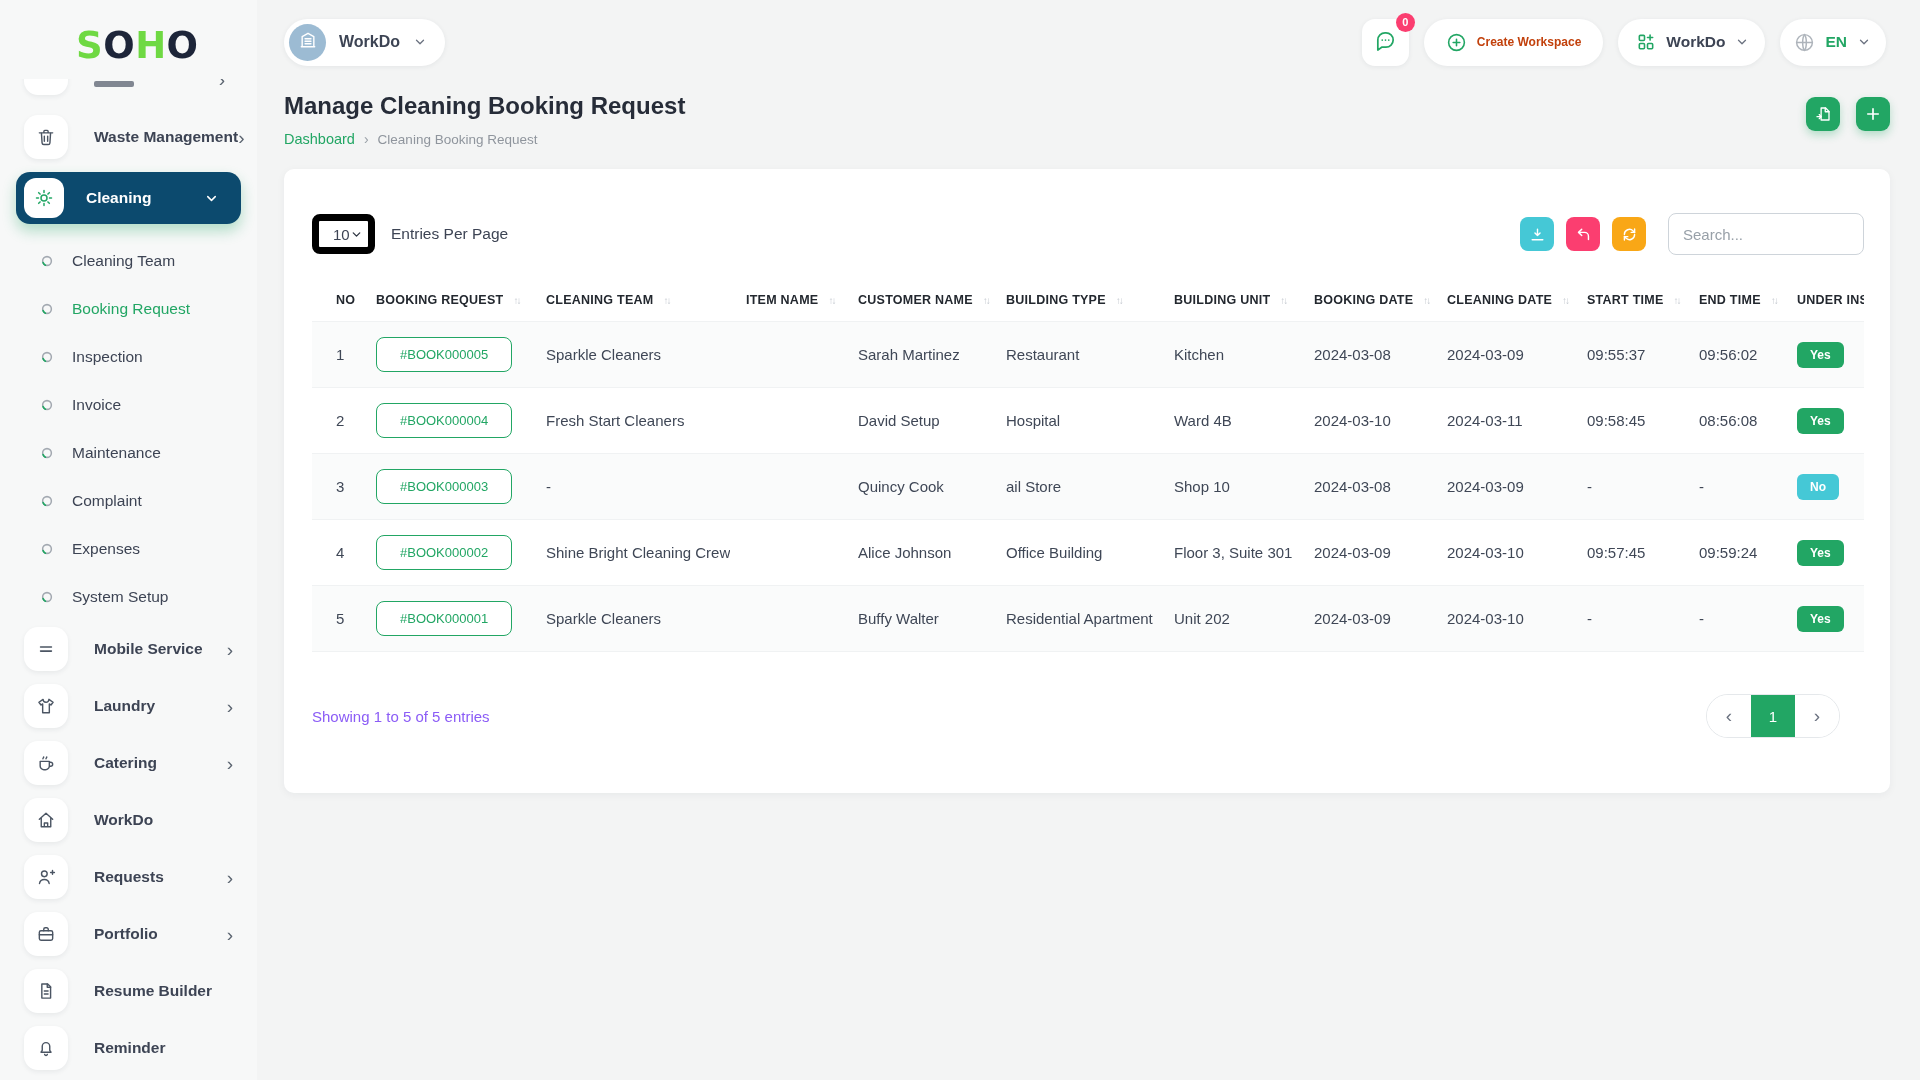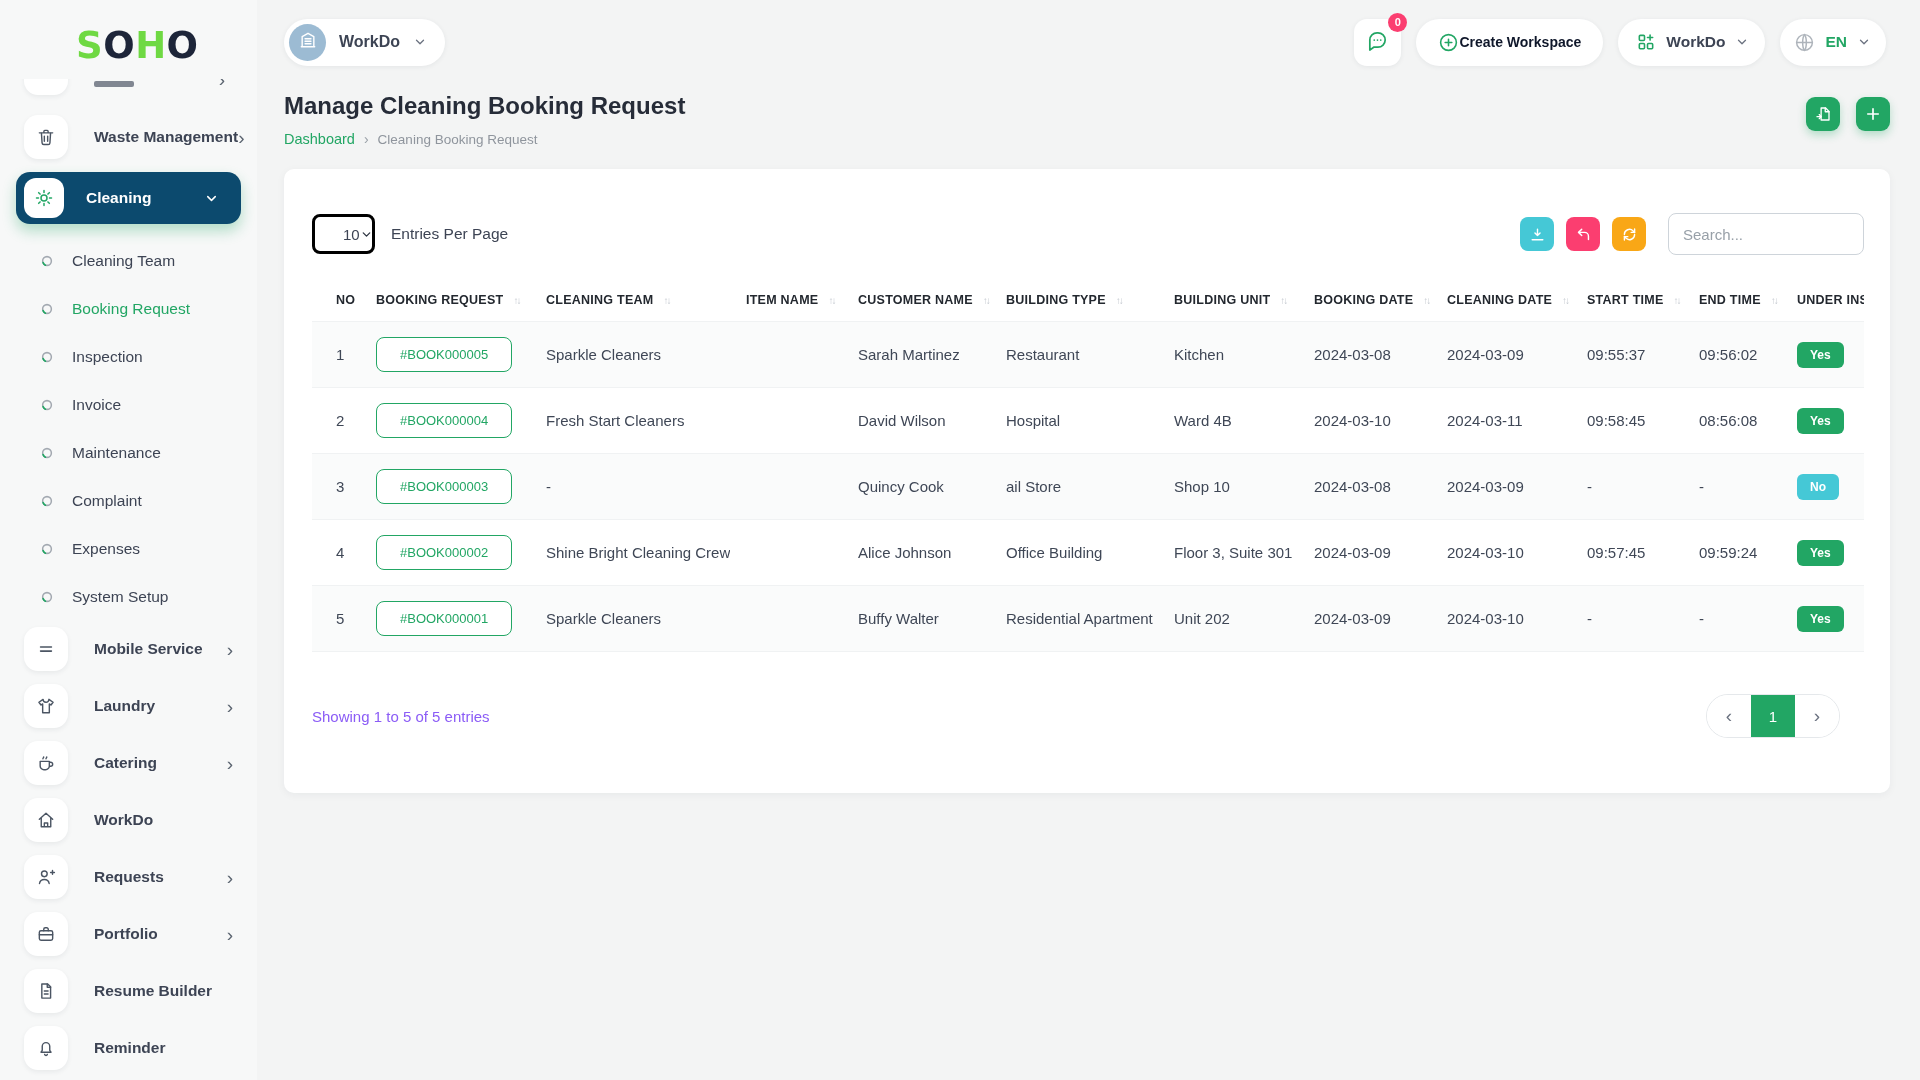--- a/index.html
+++ b/index.html
@@ -34,39 +34,39 @@
   .sub-item.active .sub-label { color:#22a664; }
   
   .main { position:absolute; left:257px; top:0; right:0; bottom:0; }
   .topbar { height:70px; display:flex; align-items:center; justify-content:space-between; padding:14px 34px 0 27px; }
   .pill { display:flex; align-items:center; background:#fff; border-radius:26px; height:47px; box-shadow:0 1px 5px rgba(25,39,57,.07); cursor:pointer; }
   .ws-pill { padding:5px 18px 5px 5px; gap:13px; font-size:16px; font-weight:600; color:#3d4454; }
   .avatar-circle { width:37px; height:37px; border-radius:50%; background:#9cbbd3; display:flex; align-items:center; justify-content:center; color:#fff; }
   .right-group { display:flex; align-items:center; gap:15px; }
   .chat-btn { width:47px; height:47px; border-radius:13px; background:#fff; box-shadow:0 1px 5px rgba(25,39,57,.07); display:flex; align-items:center; justify-content:center; color:#22a664; position:relative; cursor:pointer; }
   .notif-badge { position:absolute; top:-6px; right:-6px; min-width:19px; height:19px; border-radius:10px; background:#fb3e70; color:#fff; font-size:11px; font-weight:700; display:flex; align-items:center; justify-content:center; padding:0 5px; }
-  .cw-pill { padding:0 22px; font-size:14px; font-weight:600; color:#0f172a; }
+  .cw-pill { padding:0 22px; gap:10px; font-size:12px; font-weight:600; color:#c2410c; }
   .wd-pill { padding:0 16px 0 18px; gap:10px; font-size:15.5px; font-weight:600; color:#3d4454; }
   .lang-pill { padding:0 15px 0 14px; gap:10px; font-size:15.5px; font-weight:700; }
   .lang-code { color:#22a664; }
   .chev-down { color:#6b7280; display:flex; }
   .globe { color:#aeb4bb; display:flex; }
   
   .page-head { margin:22px 30px 0 27px; display:flex; justify-content:space-between; align-items:flex-start; }
   .page-title { font-size:24px; font-weight:700; color:#262c38; }
   .breadcrumb { margin-top:11px; display:flex; align-items:center; gap:9px; }
   .bc-link { color:#22a664; font-size:14.5px; cursor:pointer; }
   .bc-sep { color:#9aa1a8; font-size:14px; }
   .bc-current { color:#8f959d; font-size:13.5px; }
   .head-actions { display:flex; gap:16px; margin-top:5px; }
   .sq-btn { width:34px; height:34px; border-radius:9px; background:#22a664; color:#fff; display:flex; align-items:center; justify-content:center; cursor:pointer; box-shadow:0 4px 9px rgba(34,166,100,.3); border:none; }
   
   .card { margin:22px 30px 0 27px; min-height:624px; background:#fff; border-radius:10px; box-shadow:0 2px 8px rgba(25,39,57,.05); padding:28px 26px 26px 28px; }
   .controls { display:flex; align-items:center; margin-top:16px; }
-  .select-box { width:63px; height:40px; border:3px solid #000000; border-radius:8px; background:#fff; display:flex; align-items:center; justify-content:space-between; padding:0 10px 0 28px; font-size:15px; color:#3d4454; cursor:pointer; }
+  .select-box { width:63px; height:40px; border:7px solid #000000; border-radius:8px; background:#fff; display:flex; align-items:center; justify-content:space-between; padding:0 10px 0 14px; font-size:15px; color:#3d4454; cursor:pointer; }
   .entries-label { margin-left:16px; font-size:15.5px; color:#3d4454; }
   .controls-right { margin-left:auto; display:flex; align-items:center; }
   .tool-btn { width:34px; height:34px; border-radius:8px; border:none; color:#fff; display:flex; align-items:center; justify-content:center; margin-left:12px; cursor:pointer; }
   .tool-download { background:#45c8d6; }
   .tool-undo { background:#fb3e70; }
   .tool-refresh { background:#f9a716; }
   .search-input { margin-left:22px; width:196px; height:42px; border:1px solid #ced4da; border-radius:8px; padding:9px 14px; font-size:15px; color:#3f4756; font-family:"Liberation Sans", sans-serif; outline:none; background:#fff; }
   .search-input::placeholder { color:#98a0a8; }
   
   .table-wrap { margin-top:28px; overflow:hidden; }
@@ -435,21 +435,21 @@
               <td>2024-03-09</td>
               <td>09:55:37</td>
               <td>09:56:02</td>
               <td><span class="status-badge badge-yes">Yes</span></td>
             </tr>
             <tr class="body-row">
               <td>2</td>
               <td><span class="bk-pill">#BOOK000004</span></td>
               <td>Fresh Start Cleaners</td>
               <td></td>
-              <td>David Wilson</td>
+              <td>David Setup</td>
               <td>Hospital</td>
               <td>Ward 4B</td>
               <td>2024-03-10</td>
               <td>2024-03-11</td>
               <td>09:58:45</td>
               <td>08:56:08</td>
               <td><span class="status-badge badge-yes">Yes</span></td>
             </tr>
             <tr class="body-row">
               <td>3</td>

